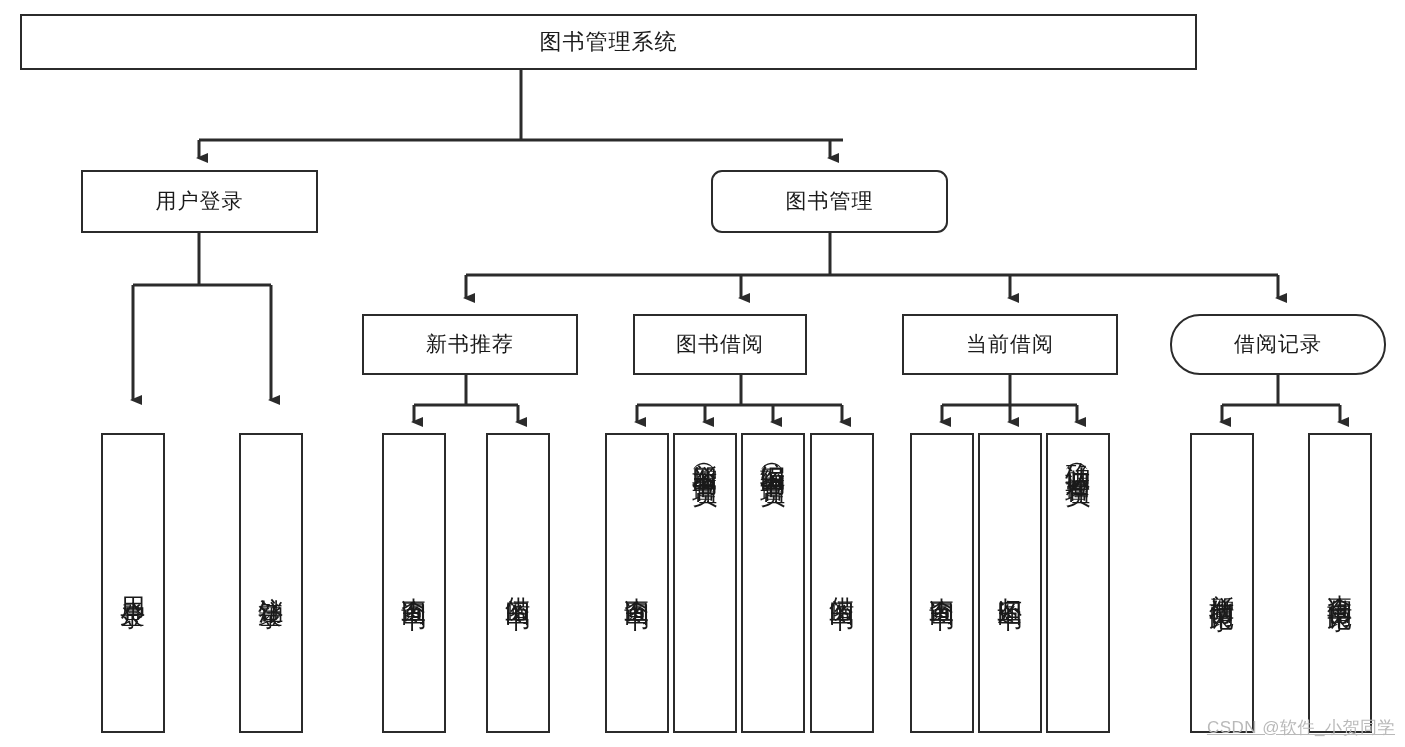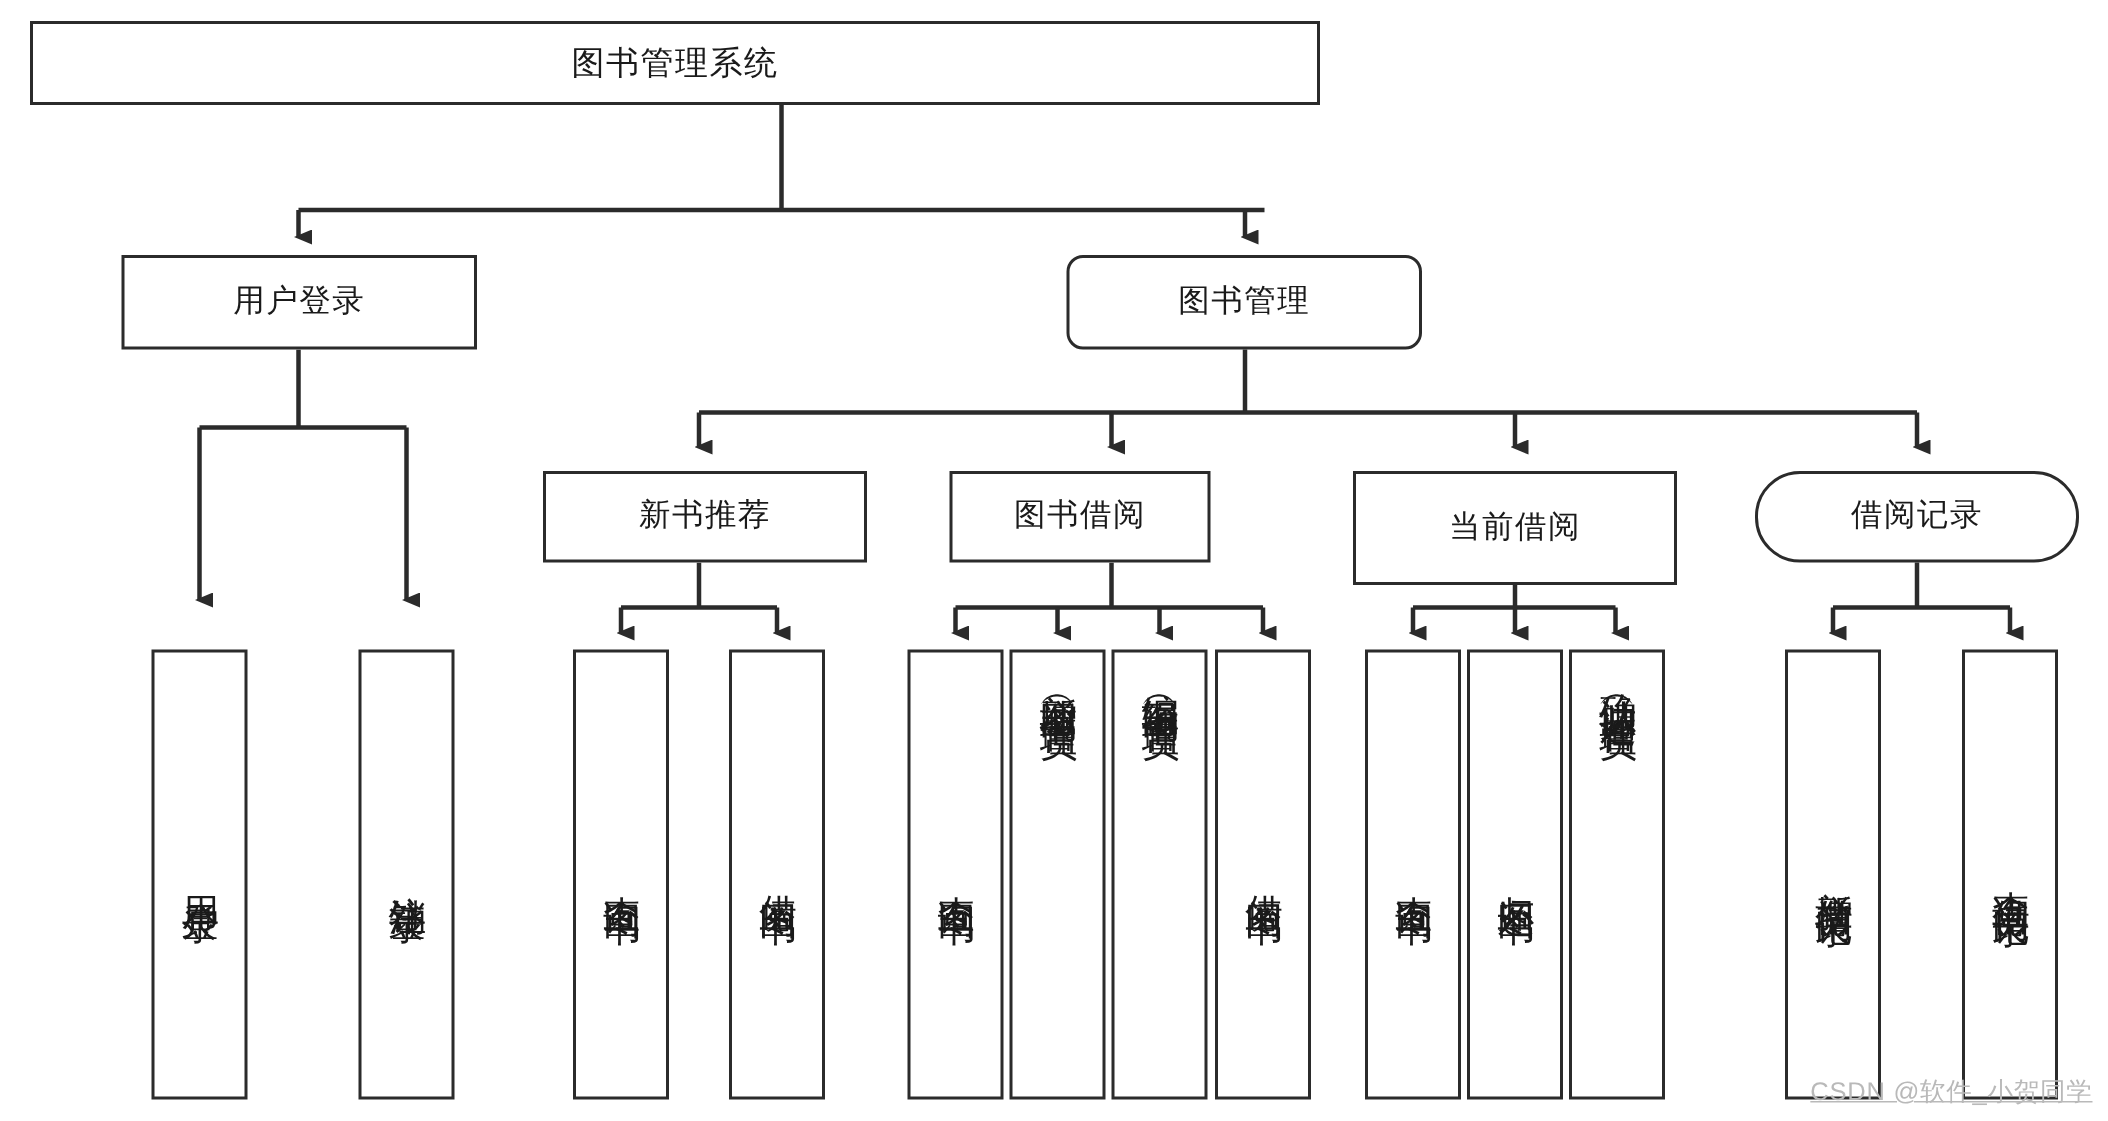--- a/index.html
+++ b/index.html
@@ -117,38 +117,38 @@
       <path d="M1010,405 L1010,422" marker-end="url(#arrow)"></path>
       <path d="M1077,405 L1077,422" marker-end="url(#arrow)"></path>
 
       <path d="M1278,375 L1278,405"></path>
       <path d="M1222,405 L1340,405"></path>
       <path d="M1222,405 L1222,422" marker-end="url(#arrow)"></path>
       <path d="M1340,405 L1340,422" marker-end="url(#arrow)"></path>
     </g>
   </svg>
 
-  <div class="node h-node" id="node-root" style="left:20px;top:14px;width:860px;height:56px;">
+  <div class="node h-node" id="node-root" style="left:20px;top:14px;width:1177px;height:56px;">
     <span class="label">图书管理系统</span>
   </div>
 
   <div class="node h-node" style="left:81px;top:170px;width:237px;height:63px;">
     <span class="label">用户登录</span>
   </div>
   <div class="node h-node" style="left:711px;top:170px;width:237px;height:63px;border-radius:11px;">
     <span class="label">图书管理</span>
   </div>
 
   <div class="node h-node" style="left:362px;top:314px;width:216px;height:61px;">
     <span class="label">新书推荐</span>
   </div>
   <div class="node h-node" style="left:633px;top:314px;width:174px;height:61px;">
     <span class="label">图书借阅</span>
   </div>
-  <div class="node h-node" style="left:902px;top:314px;width:216px;height:76px;">
+  <div class="node h-node" style="left:902px;top:314px;width:216px;height:61px;">
     <span class="label">当前借阅</span>
   </div>
   <div class="node h-node" style="left:1170px;top:314px;width:216px;height:61px;border-radius:30px;">
     <span class="label">借阅记录</span>
   </div>
 
   <div class="node v-node center" style="left:101px;top:433px;width:64px;height:300px;">
     <span class="label">用户登录</span>
   </div>
   <div class="node v-node center" style="left:239px;top:433px;width:64px;height:300px;">

